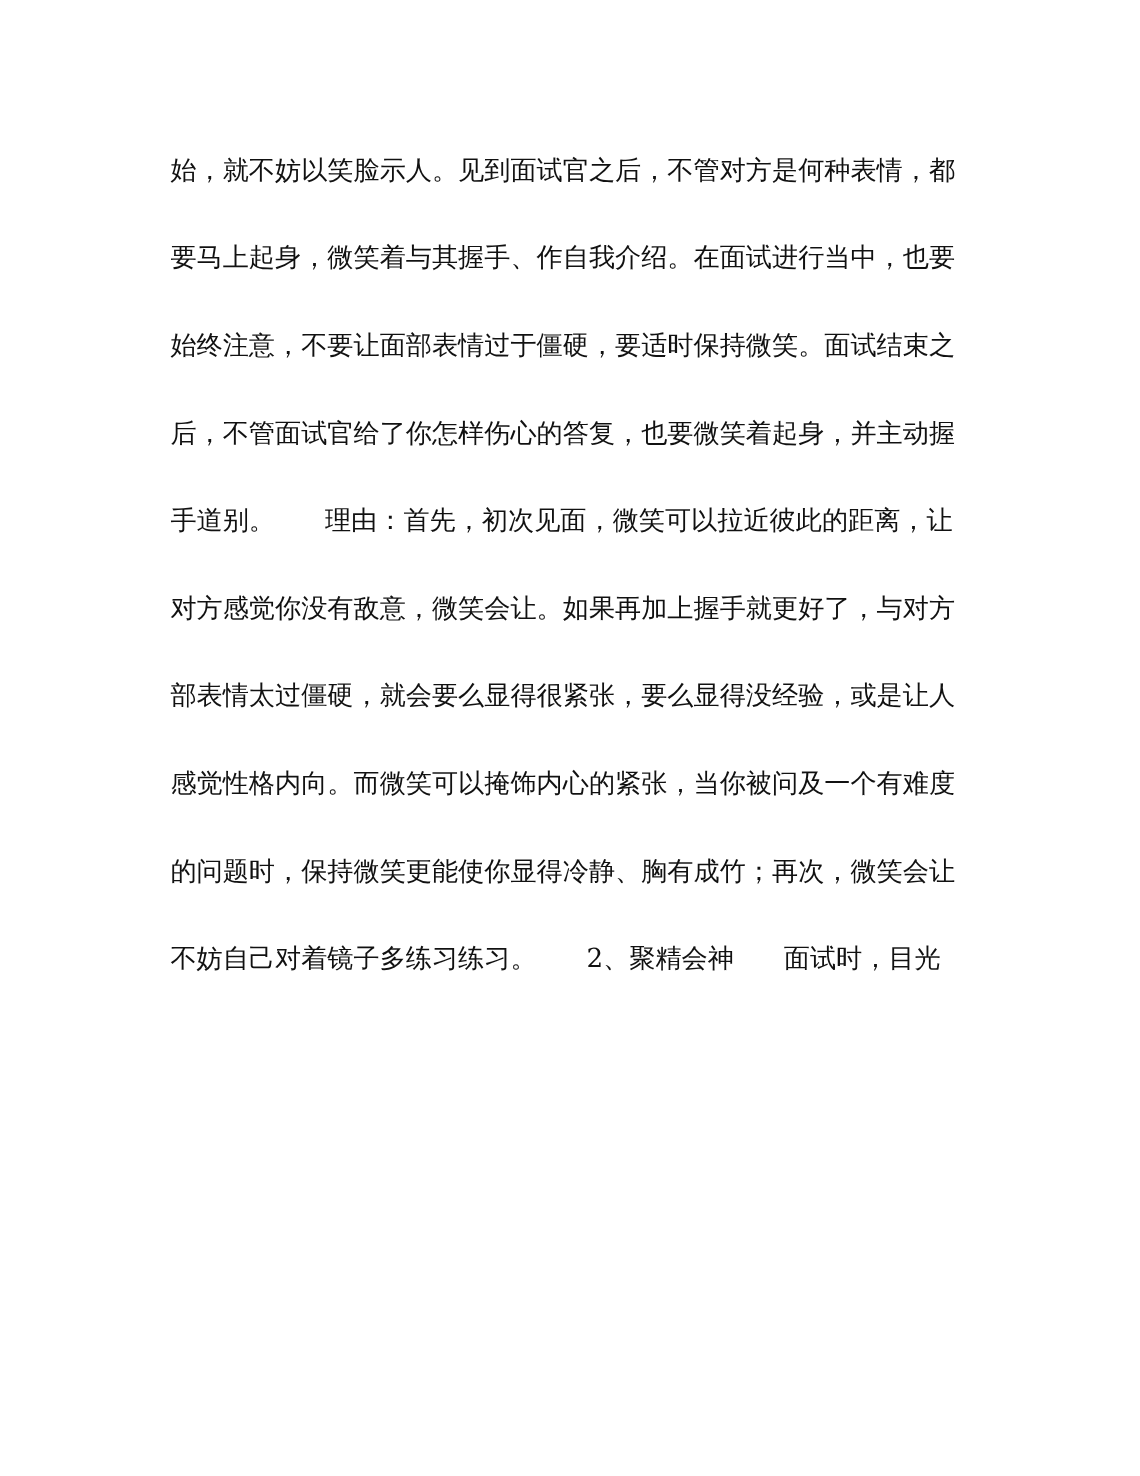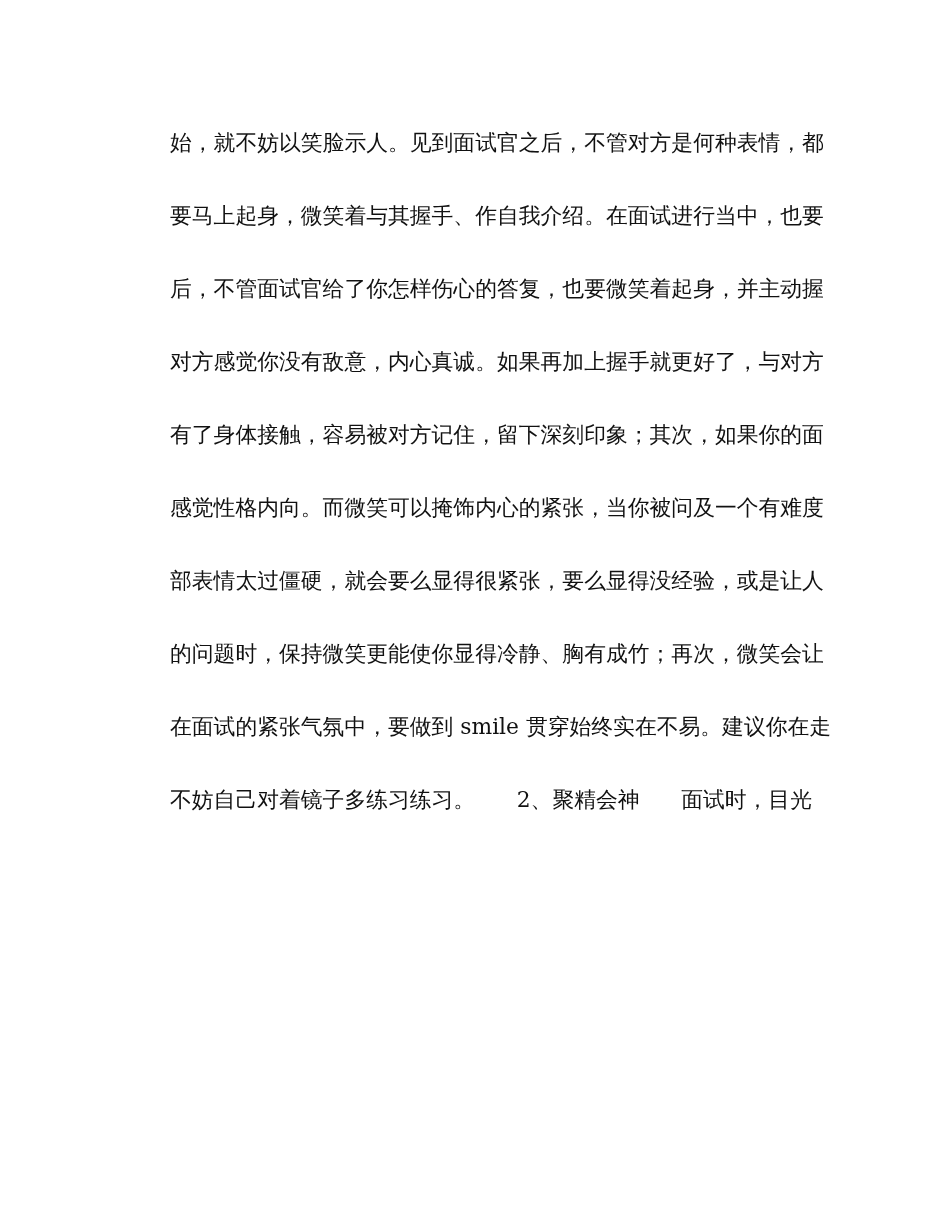--- a/index.html
+++ b/index.html
@@ -19,42 +19,41 @@
       top: 0;
       width: 950px;
       height: 1230px;
       background: #ffffff;
     }
     .text-block {
       position: absolute;
       left: 142px;
       top: 128px;
       width: 660px;
-      margin-left: 28px;
     }
     .line {
       display: block;
       height: 73px;
       font-family: "DejaVu Serif", "Liberation Serif", serif;
       font-size: 21.8px;
       line-height: 30px;
       color: #111111;
       white-space: pre;
       letter-spacing: 0px;
     }
   </style>
 </head>
 <body>
 
 <div class="page">
   <div class="text-block">
     <span class="line">始，就不妨以笑脸示人。见到面试官之后，不管对方是何种表情，都</span>
     <span class="line">要马上起身，微笑着与其握手、作自我介绍。在面试进行当中，也要</span>
+    <span class="line">始终注意，不要让面部表情过于僵硬，要适时保持微笑。面试结束之</span>
     <span class="line">后，不管面试官给了你怎样伤心的答复，也要微笑着起身，并主动握</span>
-    <span class="line">对方感觉你没有敌意，内心真诚。如果再加上握手就更好了，与对方</span>
-    <span class="line">有了身体接触，容易被对方记住，留下深刻印象；其次，如果你的面</span>
+    <span class="line">手道别。      理由：首先，初次见面，微笑可以拉近彼此的距离，让</span>
+    <span class="line">对方感觉你没有敌意，微笑会让。如果再加上握手就更好了，与对方</span>
+    <span class="line">部表情太过僵硬，就会要么显得很紧张，要么显得没经验，或是让人</span>
     <span class="line">感觉性格内向。而微笑可以掩饰内心的紧张，当你被问及一个有难度</span>
-    <span class="line">部表情太过僵硬，就会要么显得很紧张，要么显得没经验，或是让人</span>
     <span class="line">的问题时，保持微笑更能使你显得冷静、胸有成竹；再次，微笑会让</span>
-    <span class="line">在面试的紧张气氛中，要做到 smile 贯穿始终实在不易。建议你在走</span>
     <span class="line">不妨自己对着镜子多练习练习。      2、聚精会神      面试时，目光</span>
   </div>
 </div>
 
 </body></html>

